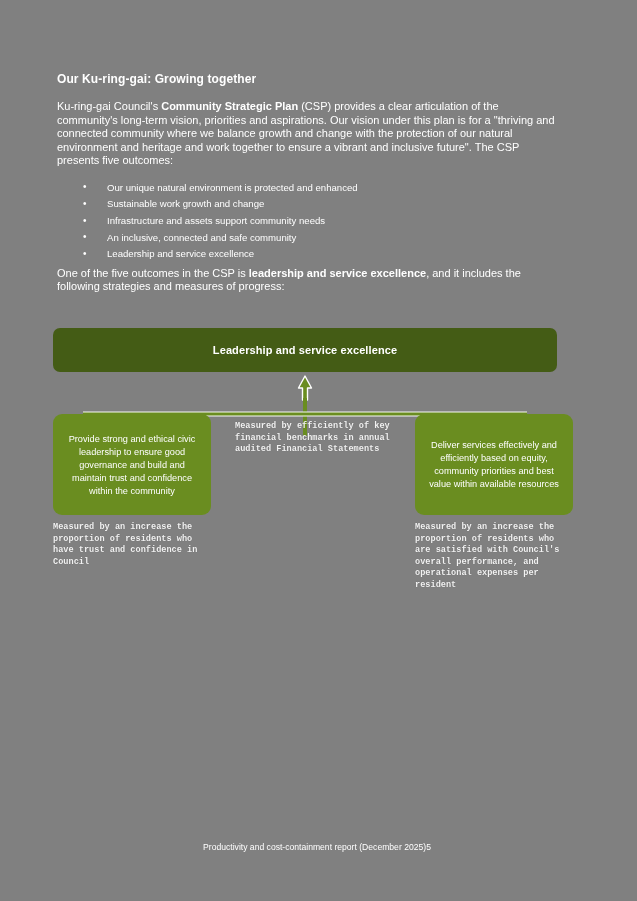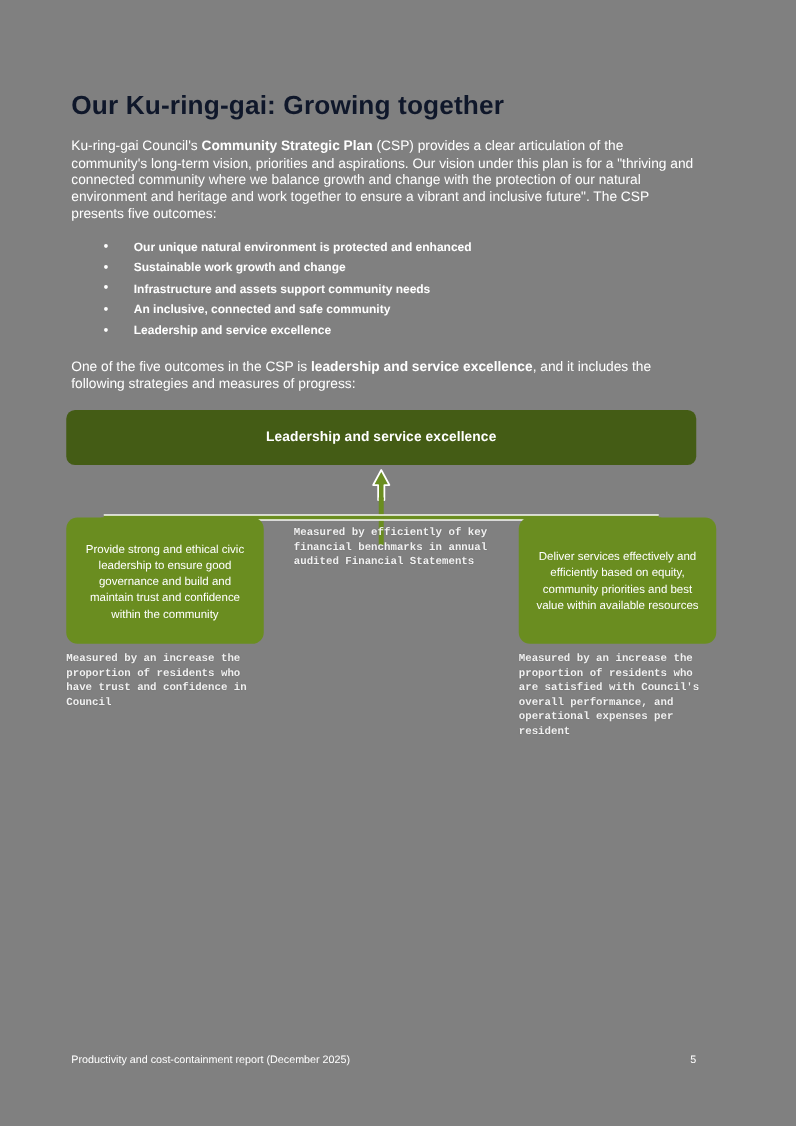--- a/index.html
+++ b/index.html
@@ -25,23 +25,23 @@
   }
 
   .content {
     position: absolute;
     left: 57px;
     top: 72px;
     width: 500px;
   }
 
   .doc-title {
-    font-size: 21px;
-    font-weight: bold;
-    color: #0f172a;
+    font-size: 12px;
+    font-weight: bold;
+    color: #ffffff;
     letter-spacing: 0.1px;
     margin: 0 0 14px 0;
     line-height: 1.2;
   }
 
   .body-text {
     font-size: 11px;
     line-height: 13.5px;
     color: #ffffff;
     margin: 0;
@@ -52,40 +52,39 @@
   }
 
   .body-text b {
     font-weight: bold;
   }
 
   .outcome-list {
     margin: 12px 0 0 0;
     padding: 0 0 0 26px;
     list-style: none;
-    font-weight: bold;
   }
   .outcome-list li {
     font-size: 9.6px;
     line-height: 16.6px;
     color: #ffffff;
     position: relative;
     padding-left: 24px;
   }
   .outcome-list li::before {
     content: "\2022";
     position: absolute;
     left: 0;
     top: -0.5px;
     font-size: 10px;
     color: #ffffff;
   }
 
   .lead-in {
-    margin-top: 14px;
+    margin-top: 4px;
     width: 500px;
   }
 
   
   .diagram {
     position: absolute;
     left: 53px;
     top: 328px;
     width: 504px;
     height: 275px;
@@ -160,25 +159,25 @@
     font-weight: bold;
     color: #f2f2f2;
     text-shadow: 0 0 1px rgba(0,0,0,0.25);
     width: 156px;
     font-family: Liberation Mono, monospace;
   }
 
   
   .footer {
     position: absolute;
-    left: 57px;
+    left: 67px;
     top: 842px;
     width: 500px;
     display: flex;
-    justify-content: space-between;
+    justify-content: center;
     align-items: baseline;
   }
   .footer-text, .footer-page {
     font-size: 8.6px;
     color: #ffffff;
   }
 </style>
 </head>
 <body>
 

